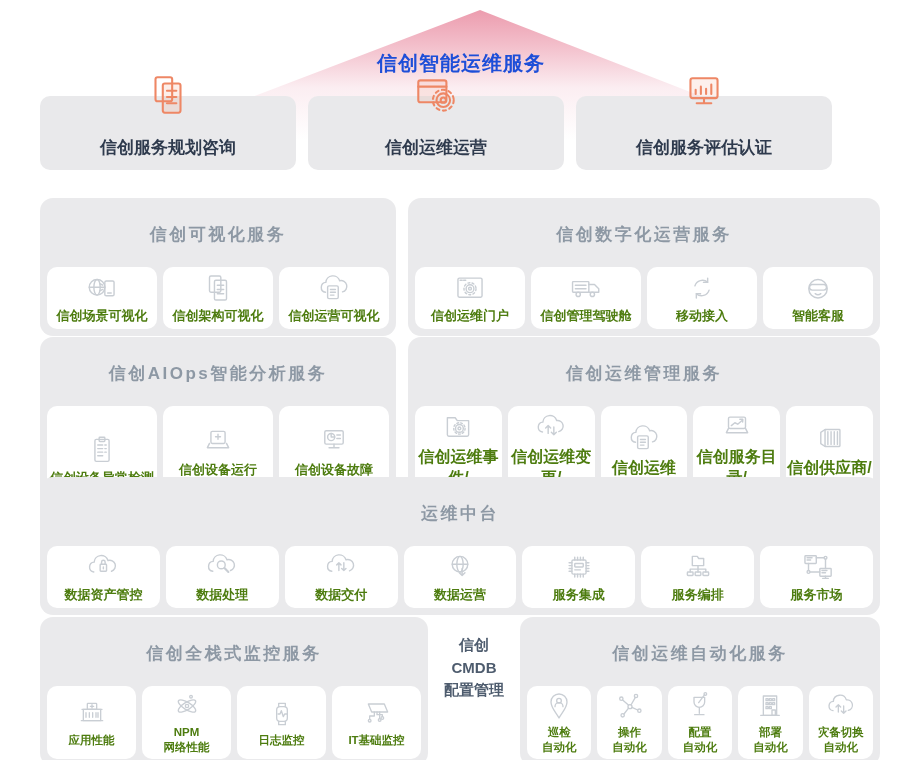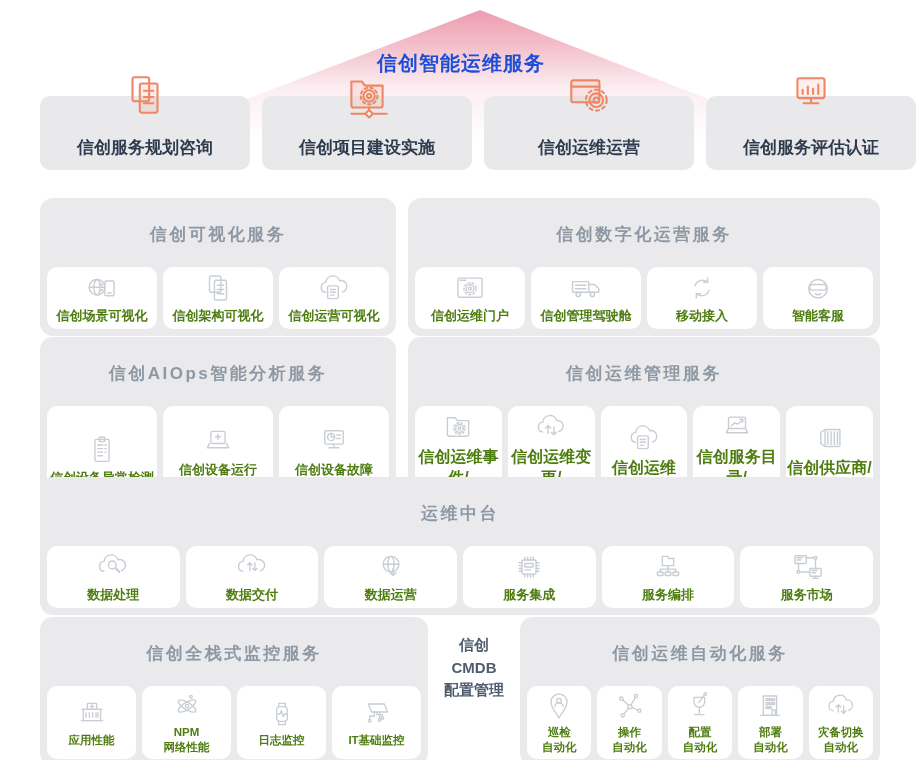--- a/index.html
+++ b/index.html
@@ -7,21 +7,21 @@
   .canvas{position:relative;width:922px;height:760px;background:#fff;overflow:hidden;}
 
   
   .roof{position:absolute;left:55px;top:10px;width:840px;height:162px;
         clip-path:polygon(50.6% 0,100% 100%,0 100%);
         background:linear-gradient(180deg,#ec9cae 0%,#f3bfcb 22%,rgba(248,223,230,.55) 48%,rgba(255,255,255,0) 80%);}
   .title{position:absolute;top:50px;left:0;width:100%;text-align:center;
          font-size:20px;font-weight:700;color:#1d4ed8;letter-spacing:1px;}
 
   
-  .row1{position:absolute;top:96px;left:40px;width:876px;height:74px;display:flex;gap:12px;}
+  .row1{position:absolute;top:96px;left:40px;width:792px;height:74px;display:flex;gap:12px;}
   .top-box{flex:1;background:#e9e9eb;border-radius:10px;position:relative;
            display:flex;align-items:flex-end;justify-content:center;padding-bottom:11px;}
   .top-box .icon{position:absolute;top:-25px;left:50%;transform:translateX(-50%);
                  width:50px;height:50px;color:#ee8765;}
   .top-label{font-size:17px;font-weight:700;color:#2e3a4d;white-space:pre-line;text-align:center;}
 
   
   .band{position:absolute;left:40px;width:840px;display:grid;gap:12px;}
   #row2{top:198px;height:123px;grid-template-columns:356px 472px;}
   #row3{top:337px;height:129px;grid-template-columns:356px 472px;}
@@ -262,26 +262,20 @@
 <div class="canvas">
   <div class="roof"></div>
   <div class="title">信创智能运维服务</div>
 
   <div class="row1">
       <div class="top-box">
         <svg class="icon" viewBox="0 0 48 48">
           <use href="#plan-doc"></use>
         </svg>
         <div class="top-label">信创服务规划咨询</div>
-      </div>
-      <div class="top-box">
-        <svg class="icon" viewBox="0 0 48 48">
-          <use href="#build-folder"></use>
-        </svg>
-        <div class="top-label">信创项目建设实施</div>
       </div>
       <div class="top-box">
         <svg class="icon" viewBox="0 0 48 48">
           <use href="#ops-window"></use>
         </svg>
         <div class="top-label">信创运维运营</div>
       </div>
       <div class="top-box">
         <svg class="icon" viewBox="0 0 48 48">
           <use href="#assess-monitor"></use>
@@ -412,20 +406,26 @@
         </div>
     </section>
   </div>
 
   <div class="band" id="row4">
     <section class="panel">
       <h2 class="panel-header">运维中台</h2>
       <div class="cards">
           <div class="card">
             <svg class="icon" viewBox="0 0 48 48">
+              <use href="#cloud-lock"></use>
+            </svg>
+            <div class="card-label">数据资产管控</div>
+          </div>
+          <div class="card">
+            <svg class="icon" viewBox="0 0 48 48">
               <use href="#cloud-search"></use>
             </svg>
             <div class="card-label">数据处理</div>
           </div>
           <div class="card">
             <svg class="icon" viewBox="0 0 48 48">
               <use href="#cloud-transfer"></use>
             </svg>
             <div class="card-label">数据交付</div>
           </div>

